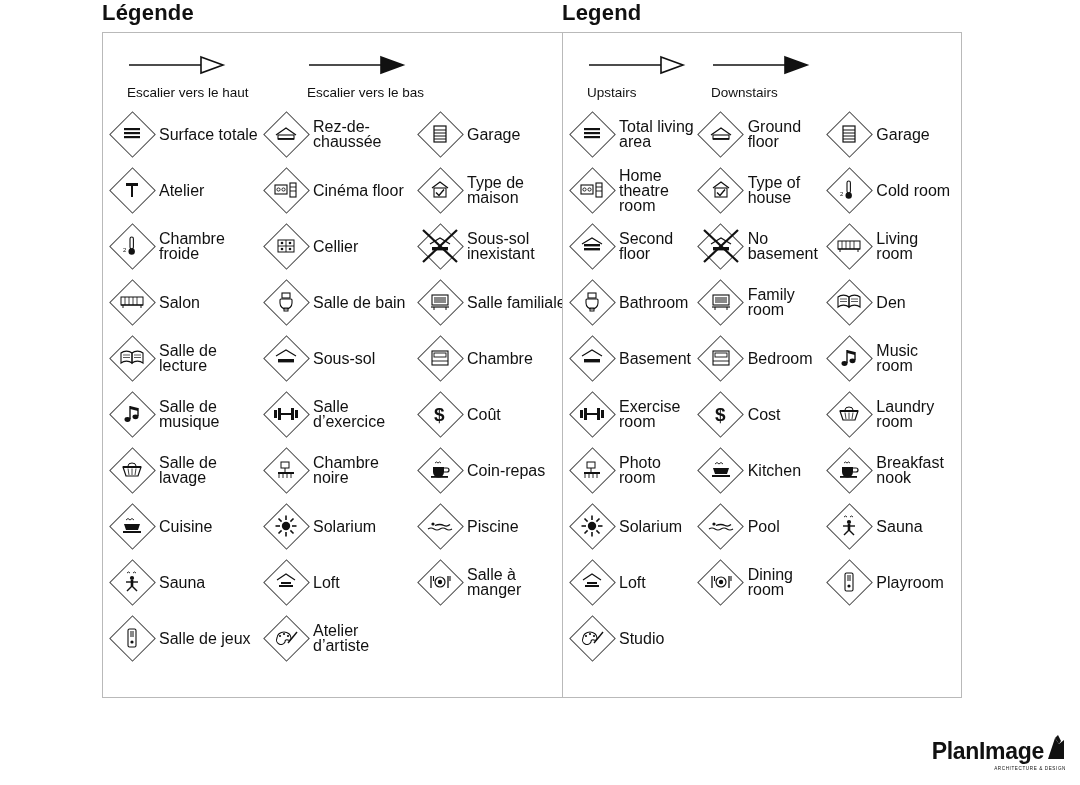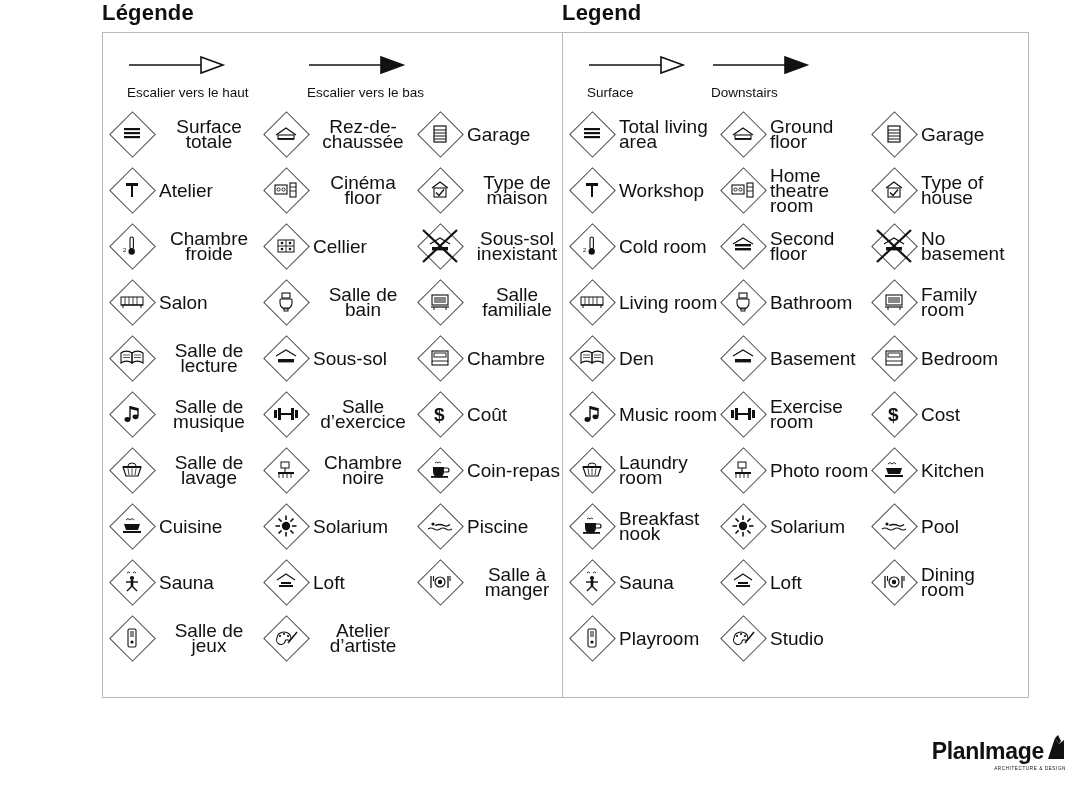--- a/index.html
+++ b/index.html
@@ -76,21 +76,21 @@
   .glyph {
     position: relative;
     z-index: 2;
     width: 30px; height: 30px;
     display: flex;
     align-items: center;
     justify-content: center;
   }
   .glyph svg { display:block; }
   .cell-label {
-    font-size: 19px;
+    font-size: 16px;
     line-height: 15px;
     padding-left: 4px;
     max-width: 104px;
   }
   .cross {
     position: absolute;
     left: 50%; top: 50%;
     width: 46px; height: 46px;
     margin-left: -23px; margin-top: -23px;
     z-index: 3;
@@ -117,21 +117,21 @@
     margin-top: 1px;
   }
 </style>
 </head>
 <body>
 
 <div class="page">
 
   <div class="panel" style="left:102px; top:0px; width:476px;">
     <h1 class="panel-title">Légende</h1>
-    <div class="panel-box" style="height:666px;text-align:center;">
+    <div class="panel-box" style="height:666px;">
 
       <div class="arrows">
         <div class="arrow-cell" style="margin-left:24px; width:180px;">
           <span class="arrow-svg">
             <svg width="100" height="20" viewBox="0 0 100 20">
               <line x1="2" y1="10" x2="74" y2="10" stroke="#111" stroke-width="1.6"></line>
               <polygon points="74,2 96,10 74,18" fill="#fff" stroke="#111" stroke-width="1.6"></polygon>
             </svg>
           </span>
           <span class="arrow-label">Escalier vers le haut</span>
@@ -601,33 +601,33 @@
               </svg>
             </span>
           </div>
           <span class="cell-label">Atelier d’artiste</span>
         </div>
 
       </div>
     </div>
   </div>
 
-  <div class="panel" style="left:562px; top:0px; width:467px;">
+  <div class="panel" style="left:562px; top:0px; width:400px;">
     <h1 class="panel-title">Legend</h1>
     <div class="panel-box" style="height:666px;">
 
       <div class="arrows">
         <div class="arrow-cell" style="margin-left:24px; width:124px;">
           <span class="arrow-svg">
             <svg width="100" height="20" viewBox="0 0 100 20">
               <line x1="2" y1="10" x2="74" y2="10" stroke="#111" stroke-width="1.6"></line>
               <polygon points="74,2 96,10 74,18" fill="#fff" stroke="#111" stroke-width="1.6"></polygon>
             </svg>
           </span>
-          <span class="arrow-label">Surface</span>
+          <span class="arrow-label">Upstairs</span>
         </div>
         <div class="arrow-cell" style="width:180px;">
           <span class="arrow-svg">
             <svg width="100" height="20" viewBox="0 0 100 20">
               <line x1="2" y1="10" x2="74" y2="10" stroke="#111" stroke-width="1.6"></line>
               <polygon points="74,2 96,10 74,18" fill="#111" stroke="#111" stroke-width="1.6"></polygon>
             </svg>
           </span>
           <span class="arrow-label">Downstairs</span>
         </div>
@@ -672,32 +672,20 @@
                 <line x1="3" y1="6" x2="15" y2="6" stroke="#111" stroke-width="1"></line>
                 <line x1="3" y1="9" x2="15" y2="9" stroke="#111" stroke-width="1"></line>
                 <line x1="3" y1="12" x2="15" y2="12" stroke="#111" stroke-width="1"></line>
                 <line x1="3" y1="15" x2="15" y2="15" stroke="#111" stroke-width="1"></line>
               </svg>
             </span>
           </div>
           <span class="cell-label">Garage</span>
         </div>
 
-        <div class="cell">
-          <div class="diamond-wrap">
-            <span class="diamond"></span>
-            <span class="glyph">
-              <svg width="20" height="20" viewBox="0 0 20 20">
-                <rect x="4" y="3" width="12" height="3" fill="#111"></rect>
-                <rect x="9" y="6" width="2" height="11" fill="#111"></rect>
-              </svg>
-            </span>
-          </div>
-          <span class="cell-label">Workshop</span>
-        </div>
 
         <div class="cell">
           <div class="diamond-wrap">
             <span class="diamond"></span>
             <span class="glyph">
               <svg width="26" height="18" viewBox="0 0 26 18">
                 <rect x="2" y="4" width="12" height="9" fill="none" stroke="#111" stroke-width="1.1"></rect>
                 <circle cx="5.5" cy="8.5" r="1.6" fill="none" stroke="#111" stroke-width="0.9"></circle>
                 <circle cx="10.5" cy="8.5" r="1.6" fill="none" stroke="#111" stroke-width="0.9"></circle>
                 <rect x="17" y="2" width="6" height="14" fill="none" stroke="#111" stroke-width="1.1"></rect>

